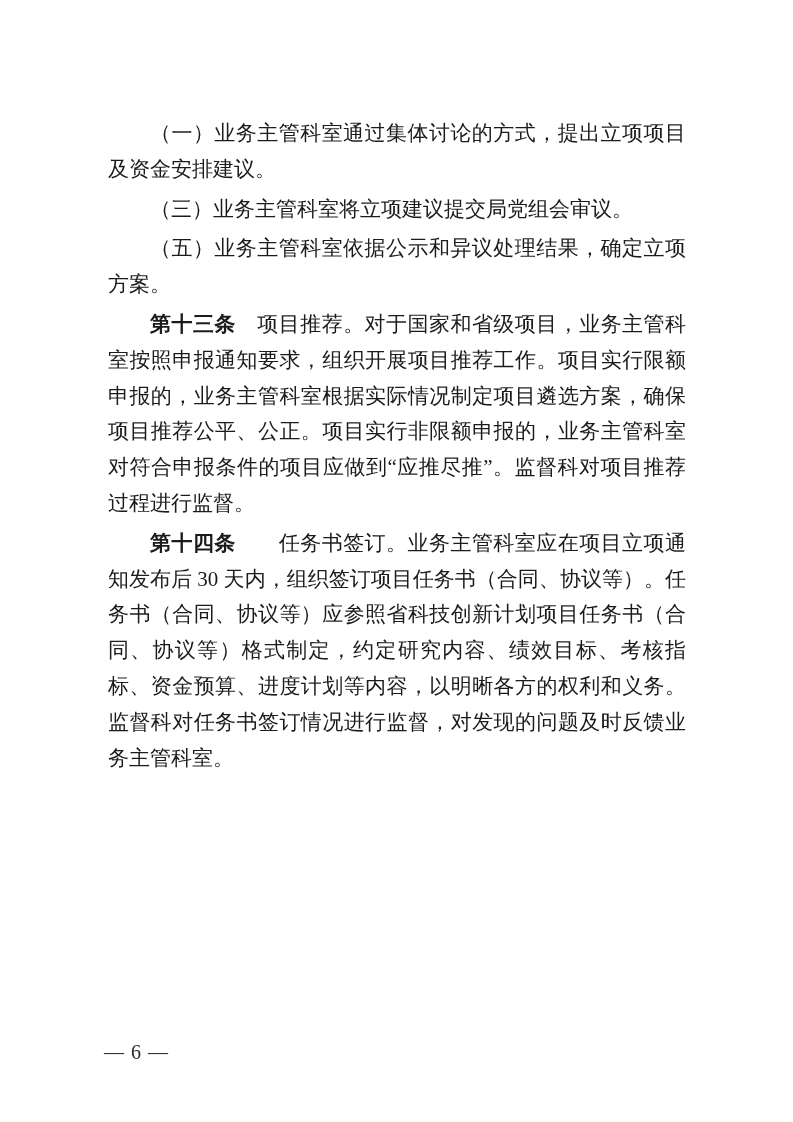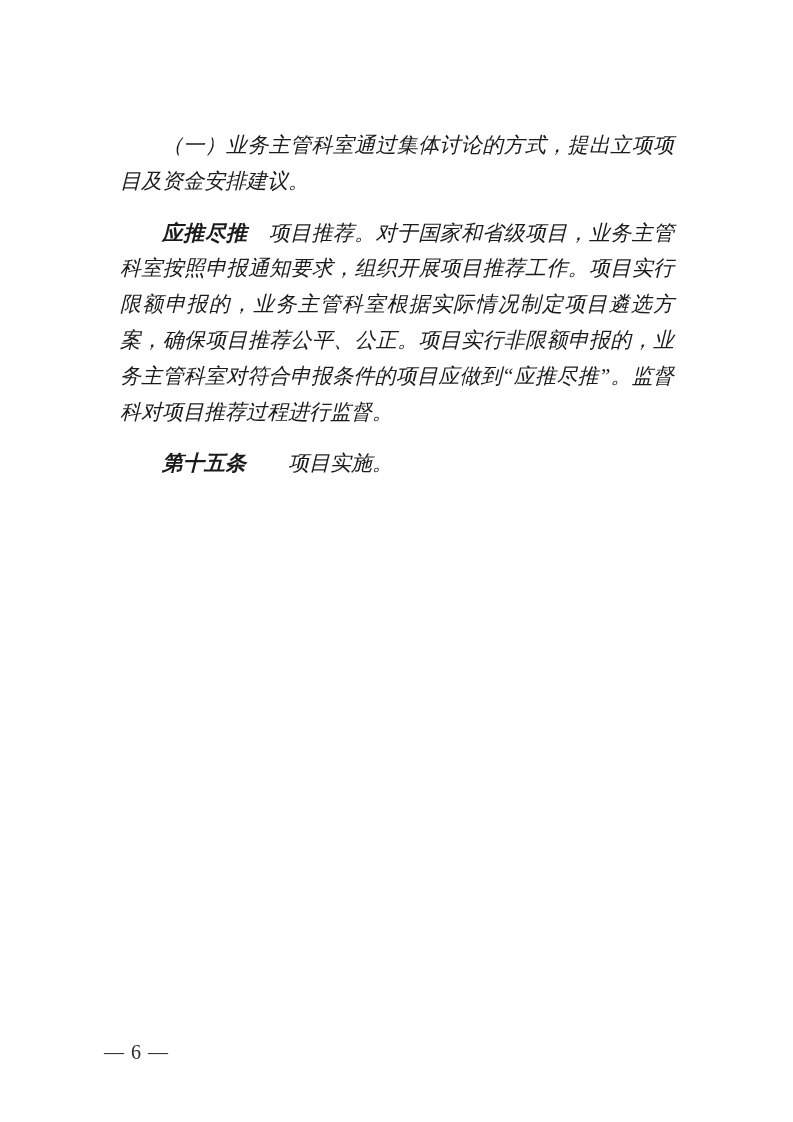--- a/index.html
+++ b/index.html
@@ -20,41 +20,42 @@
     position: absolute;
     left: 104px;
     top: 112px;
     width: 586px;
     font-size: 21px;
     line-height: 35.8px;
     text-align: justify;
     text-justify: inter-character;
   }
   .doc-body p {
-    margin: 16px;
+    margin: 4px;
     padding: 0;
     text-indent: 2em;
-    font-style: italic;
   }
   .article-no {
     font-weight: 700;
   }
   .page-num {
     position: absolute;
     left: 104px;
     top: 1040px;
     font-size: 20px;
     line-height: 24px;
     letter-spacing: 1px;
     color: #2a2a2a;
   }
 </style>
 </head>
 <body>
 
 <div class="page">
   <div class="doc-body">
     <p><b class="article-no"></b><span>（一）业务主管科室通过集体讨论的方式，提出立项项目及资金安排建议。</span></p>
-    <p><b class="article-no">应推尽推</b><span>　项目推荐。对于国家和省级项目，业务主管科室按照申报通知要求，组织开展项目推荐工作。项目实行限额申报的，业务主管科室根据实际情况制定项目遴选方案，确保项目推荐公平、公正。项目实行非限额申报的，业务主管科室对符合申报条件的项目应做到“应推尽推”。监督科对项目推荐过程进行监督。</span></p>
-    <p><b class="article-no">第十五条</b><span>　　项目实施。</span></p>
+    <p><b class="article-no"></b><span>（三）业务主管科室将立项建议提交局党组会审议。</span></p>
+    <p><b class="article-no"></b><span>（五）业务主管科室依据公示和异议处理结果，确定立项方案。</span></p>
+    <p><b class="article-no">第十三条</b><span>　项目推荐。对于国家和省级项目，业务主管科室按照申报通知要求，组织开展项目推荐工作。项目实行限额申报的，业务主管科室根据实际情况制定项目遴选方案，确保项目推荐公平、公正。项目实行非限额申报的，业务主管科室对符合申报条件的项目应做到“应推尽推”。监督科对项目推荐过程进行监督。</span></p>
+    <p><b class="article-no">第十四条</b><span>　　任务书签订。业务主管科室应在项目立项通知发布后 30 天内，组织签订项目任务书（合同、协议等）。任务书（合同、协议等）应参照省科技创新计划项目任务书（合同、协议等）格式制定，约定研究内容、绩效目标、考核指标、资金预算、进度计划等内容，以明晰各方的权利和义务。监督科对任务书签订情况进行监督，对发现的问题及时反馈业务主管科室。</span></p>
   </div>
   <div class="page-num">— 6 —</div>
 </div>
 
 </body></html>

